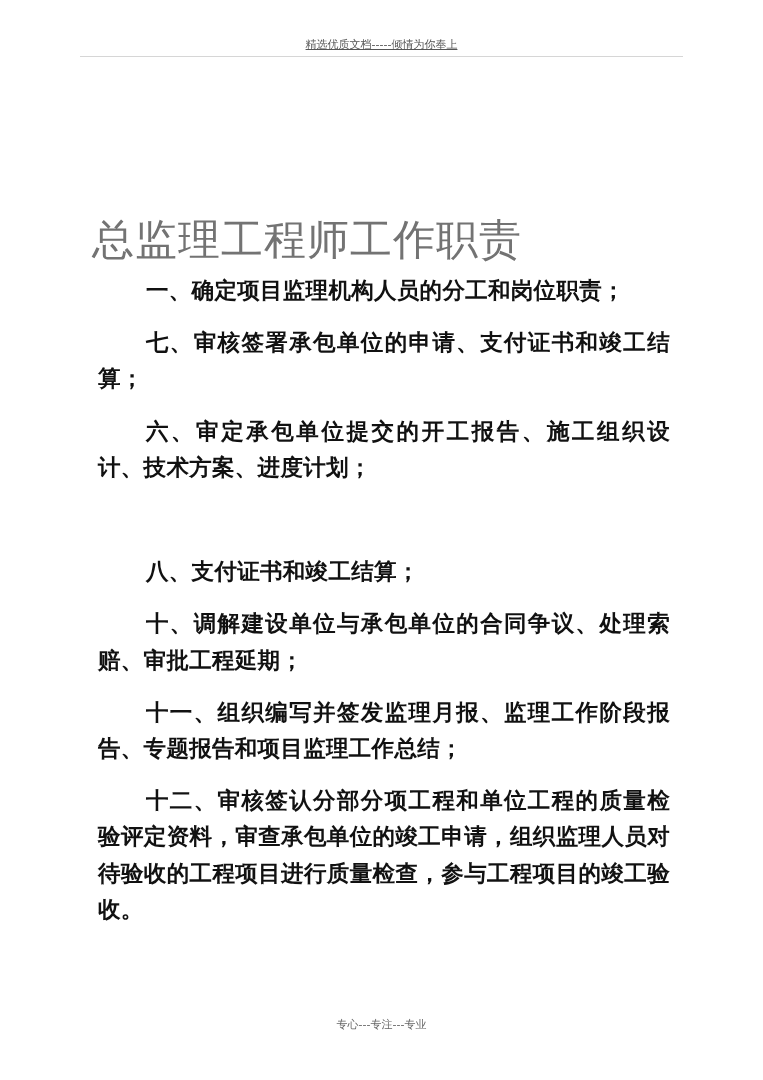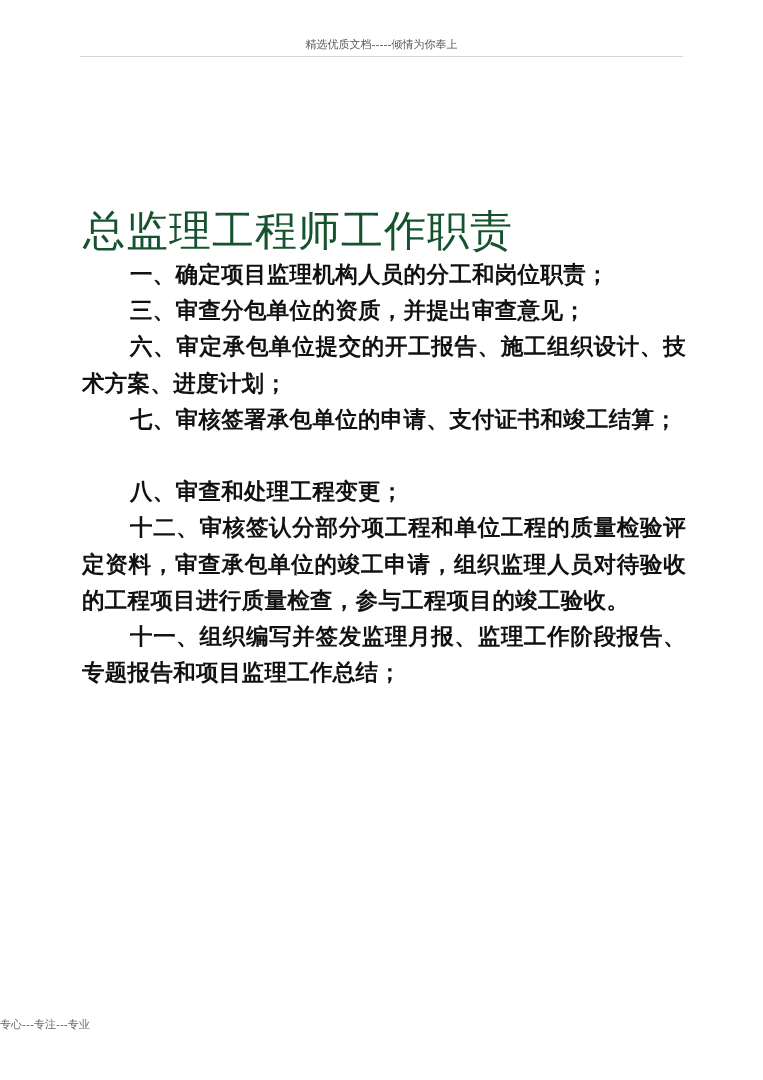--- a/index.html
+++ b/index.html
@@ -26,76 +26,79 @@
     .page-header-text {
       position: absolute;
       left: 0;
       right: 0;
       top: 38px;
       text-align: center;
       font-size: 11px;
       color: #555555;
       line-height: 14px;
       font-family: "DejaVu Sans", "Liberation Sans", sans-serif;
+      text-decoration: underline;
     }
     .doc-title {
       position: absolute;
       left: 80px;
       top: 200px;
-      margin: 3px;
+      margin: 12px;
       font-size: 42px;
       font-weight: normal;
       line-height: 56px;
       letter-spacing: 1px;
-      color: #14532d;
+      color: #737373;
       font-family: "DejaVu Sans", "Liberation Sans", sans-serif;
     }
     .doc-body {
       position: absolute;
       left: 82px;
       top: 256px;
       width: 604px;
       font-size: 22.5px;
       line-height: 36.2px;
       font-family: "DejaVu Sans", "Liberation Sans", sans-serif;
       font-weight: bold;
       letter-spacing: 0.3px;
     }
     .duty {
-      margin: 0;
+      margin: 16px;
       text-indent: 48px;
       text-align: justify;
     }
     .spacer {
       height: 36.2px;
     }
     .page-footer {
       position: absolute;
       left: 0;
       right: 18px;
       top: 1018px;
+      text-align: center;
       font-size: 11px;
       color: #666666;
       line-height: 14px;
       font-family: "DejaVu Sans", "Liberation Sans", sans-serif;
+      padding-left: 18px;
     }
   </style>
 </head>
 <body>
 
 <div class="page-header">
   <div class="page-header-text">精选优质文档-----倾情为你奉上</div>
 </div>
 
 <h1 class="doc-title">总监理工程师工作职责</h1>
 
 <div class="doc-body">
   <p class="duty">一、确定项目监理机构人员的分工和岗位职责；</p>
-  <p class="duty">三、审查分包单位的资质，并提出审查意见；</p>
+  <p class="duty">七、审核签署承包单位的申请、支付证书和竣工结算；</p>
   <p class="duty">六、审定承包单位提交的开工报告、施工组织设计、技术方案、进度计划；</p>
-  <p class="duty">七、审核签署承包单位的申请、支付证书和竣工结算；</p>
   <div class="spacer"></div>
-  <p class="duty">八、审查和处理工程变更；</p>
+  <p class="duty">八、支付证书和竣工结算；</p>
+  <p class="duty">十、调解建设单位与承包单位的合同争议、处理索赔、审批工程延期；</p>
+  <p class="duty">十一、组织编写并签发监理月报、监理工作阶段报告、专题报告和项目监理工作总结；</p>
   <p class="duty">十二、审核签认分部分项工程和单位工程的质量检验评定资料，审查承包单位的竣工申请，组织监理人员对待验收的工程项目进行质量检查，参与工程项目的竣工验收。</p>
-  <p class="duty">十一、组织编写并签发监理月报、监理工作阶段报告、专题报告和项目监理工作总结；</p>
 </div>
 
 <div class="page-footer">专心---专注---专业</div>
 
 </body></html>

